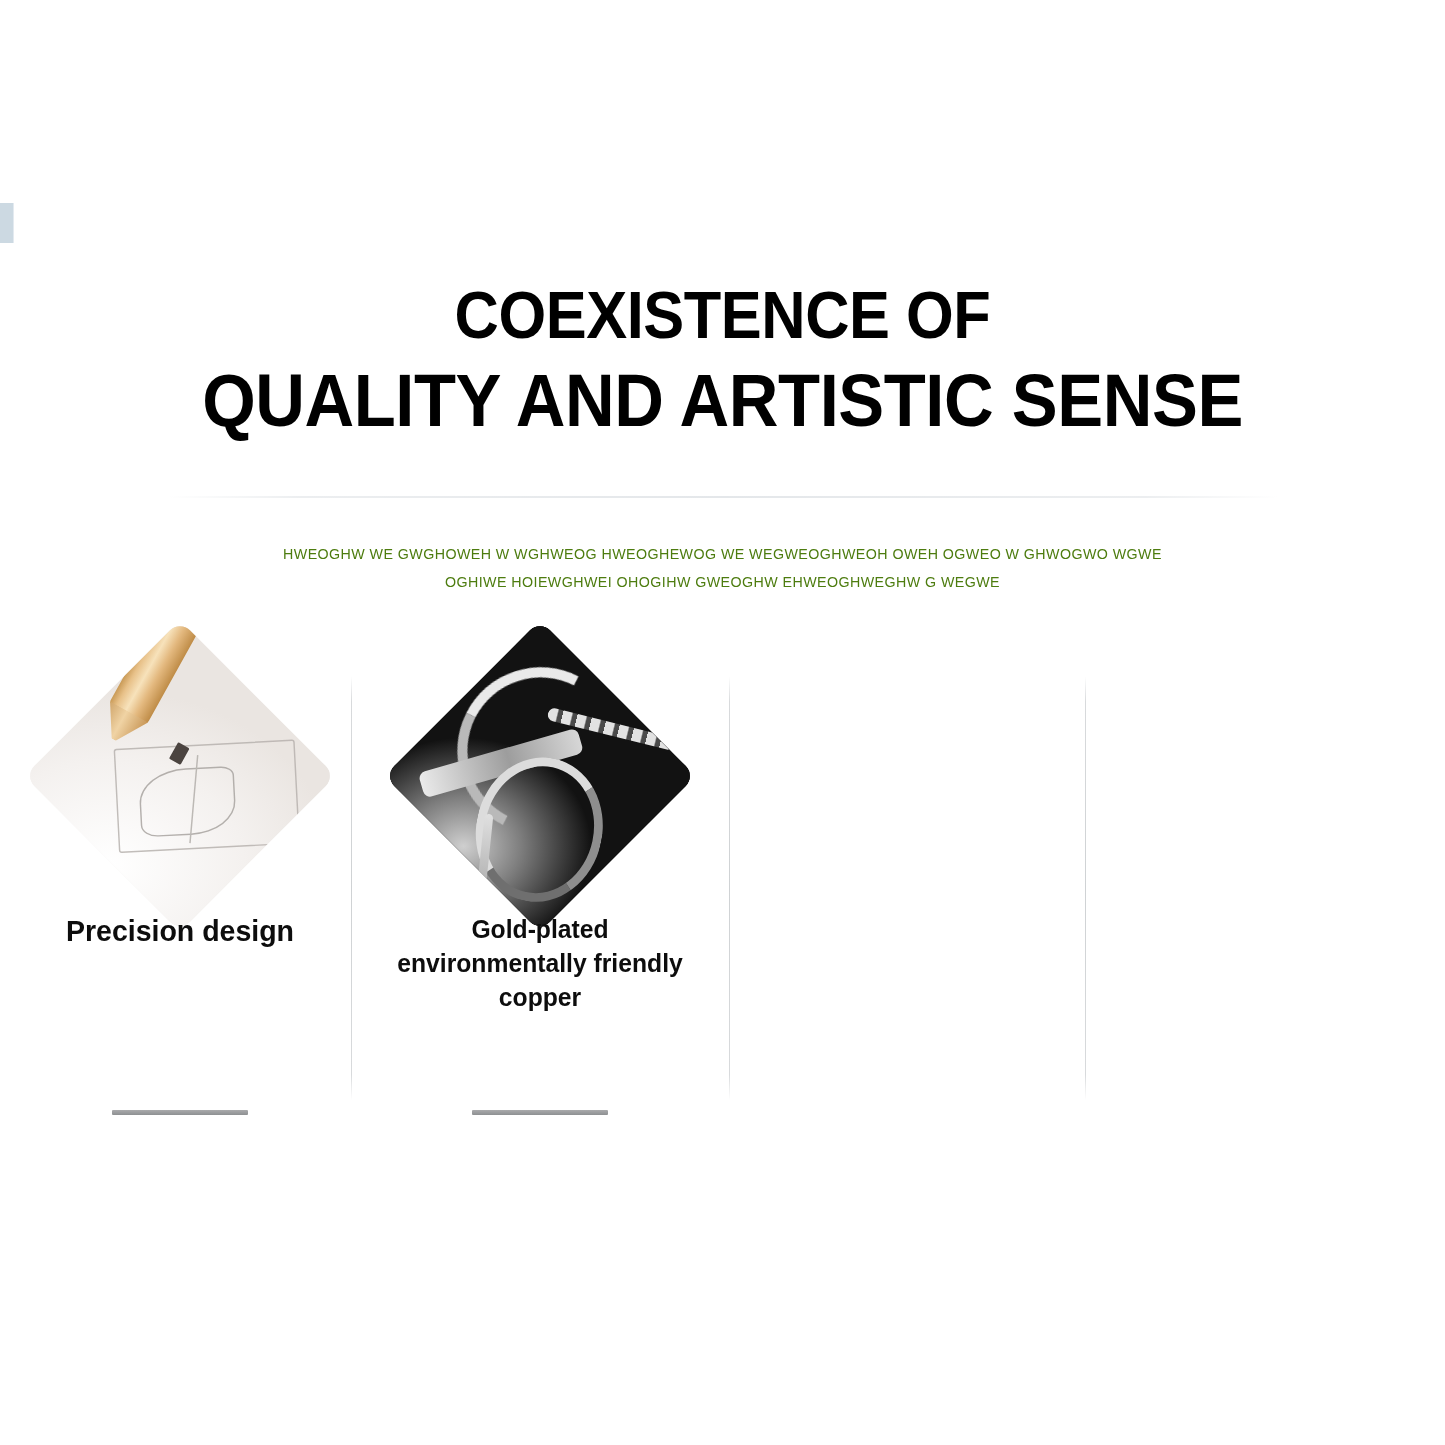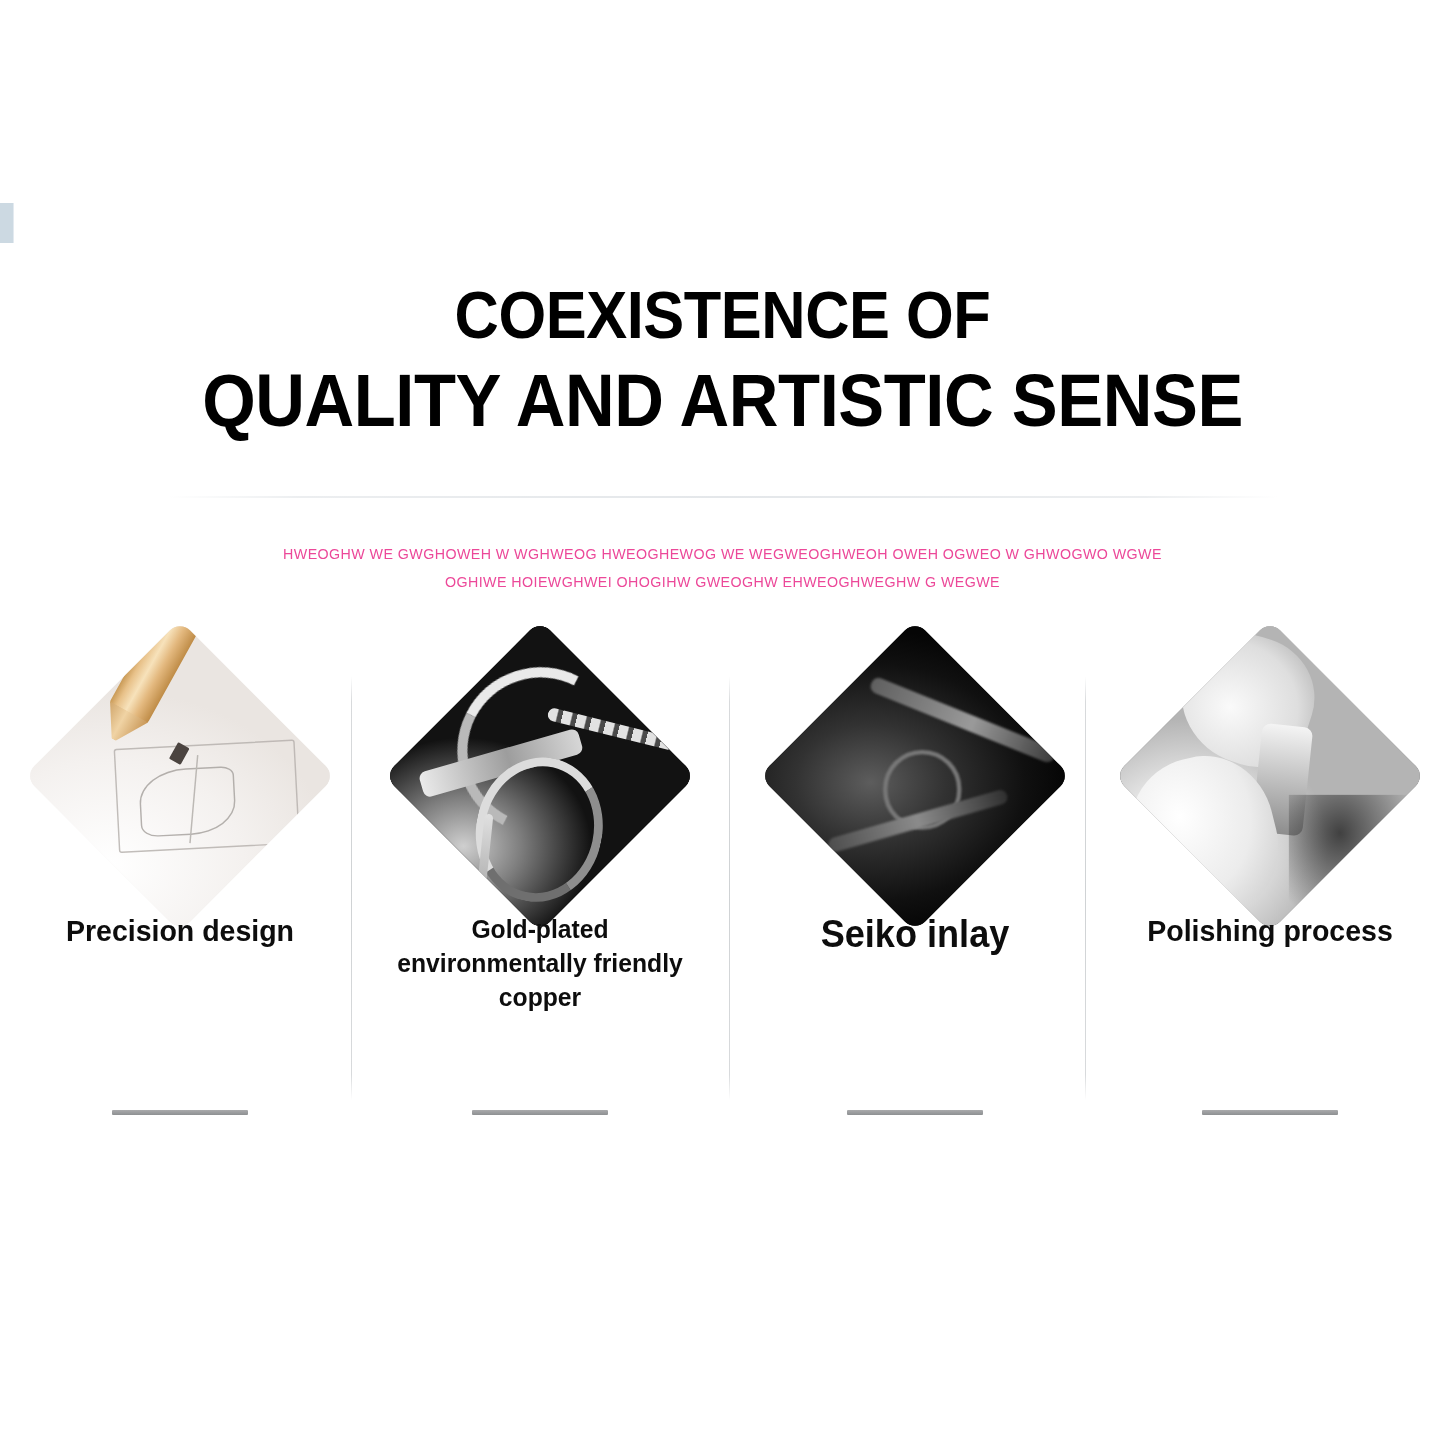--- a/index.html
+++ b/index.html
@@ -72,21 +72,21 @@
         rgba(255,255,255,0) 100%);
   }
 
   
   #subcopy {
     position: absolute;
     left: 0;
     top: 540px;
     width: 1445px;
     text-align: center;
-    color: #ec4899;
+    color: #4d7c0f;
   }
   #subcopy .sc-line {
     display: block;
     font-family: "Liberation Sans Narrow", "Liberation Sans", sans-serif;
     font-size: 15px;
     line-height: 28px;
     letter-spacing: 0.45px;
     transform: scaleX(0.95);
     white-space: nowrap;
   }
@@ -410,43 +410,16 @@
             <div class="sketch"></div>
             <div class="pencil"></div>
             <div class="tip"></div>
           </div>
         </div>
       </div>
       <div class="col-label size-md">Precision design</div>
       <div class="col-rule"></div>
     </div>
 
-    <div class="col c2">
-      <div class="diamond-wrap">
-        <div class="diamond">
-          <div class="img img-inlay">
-            <div class="tool"></div>
-            <div class="stone"></div>
-            <div class="tool2"></div>
-          </div>
-        </div>
-      </div>
-      <div class="col-label size-lg">Seiko inlay</div>
-      <div class="col-rule"></div>
-    </div>
-
-    <div class="col c3">
-      <div class="diamond-wrap">
-        <div class="diamond">
-          <div class="img img-polish">
-            <div class="thumb"></div>
-            <div class="spindle"></div>
-            <div class="wheel"></div>
-            <div class="shadow"></div>
-          </div>
-        </div>
-      </div>
-      <div class="col-label size-md">Polishing process</div>
-      <div class="col-rule"></div>
-    </div>
+
 
   </div>
 </div>
 
 </body></html>

